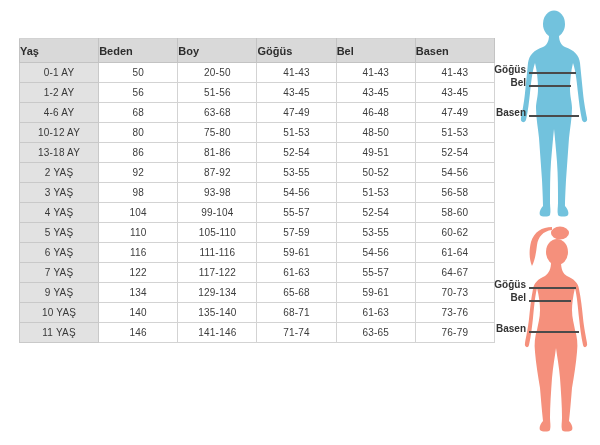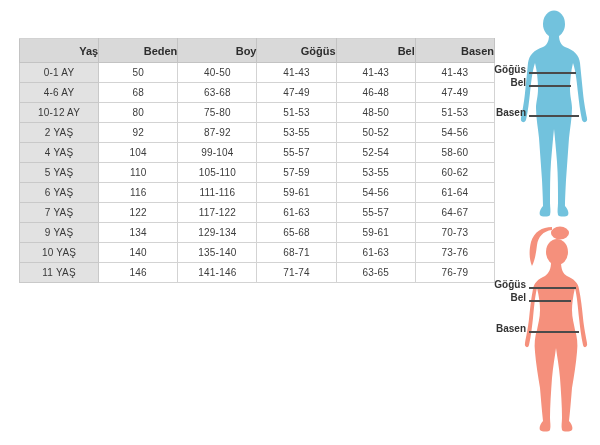--- a/index.html
+++ b/index.html
@@ -10,21 +10,21 @@
   }
   
   .table-wrap{ position:absolute; left:19px; top:38px; }
   table.size-table{
     border-collapse:collapse; table-layout:fixed; width:476px;
     font-family:"Liberation Sans", sans-serif;
   }
   table.size-table th{
     height:24px; background:#d9d9d9;
     font-size:11px; font-weight:bold; color:#2d2d2d;
-    text-align:right; vertical-align:middle;
+    text-align:left; vertical-align:middle;
     border:1px solid #c3c3c3; border-top:1px solid #d2d2d2;
   }
   table.size-table td{
     height:20px; background:#ffffff;
     font-size:10px; color:#3c3c3c; letter-spacing:.2px;
     text-align:center; vertical-align:middle;
     border:1px solid #d3d3d3;
   }
   table.size-table td.rowlabel{
     background:#e2e2e2; border-color:#c9c9c9; color:#383838;
@@ -58,48 +58,72 @@
             <th>Boy</th>
             <th>Göğüs</th>
             <th>Bel</th>
             <th>Basen</th>
           </tr>
       </thead>
       <tbody id="table-body">
           <tr>
             <td class="rowlabel">0-1 AY</td>
             <td>50</td>
-            <td>40-50</td>
+            <td>20-50</td>
             <td>41-43</td>
             <td>41-43</td>
             <td>41-43</td>
+          </tr>
+          <tr>
+            <td class="rowlabel">1-2 AY</td>
+            <td>56</td>
+            <td>51-56</td>
+            <td>43-45</td>
+            <td>43-45</td>
+            <td>43-45</td>
           </tr>
           <tr>
             <td class="rowlabel">4-6 AY</td>
             <td>68</td>
             <td>63-68</td>
             <td>47-49</td>
             <td>46-48</td>
             <td>47-49</td>
           </tr>
           <tr>
             <td class="rowlabel">10-12 AY</td>
             <td>80</td>
             <td>75-80</td>
             <td>51-53</td>
             <td>48-50</td>
             <td>51-53</td>
           </tr>
           <tr>
+            <td class="rowlabel">13-18 AY</td>
+            <td>86</td>
+            <td>81-86</td>
+            <td>52-54</td>
+            <td>49-51</td>
+            <td>52-54</td>
+          </tr>
+          <tr>
             <td class="rowlabel">2 YAŞ</td>
             <td>92</td>
             <td>87-92</td>
             <td>53-55</td>
             <td>50-52</td>
             <td>54-56</td>
+          </tr>
+          <tr>
+            <td class="rowlabel">3 YAŞ</td>
+            <td>98</td>
+            <td>93-98</td>
+            <td>54-56</td>
+            <td>51-53</td>
+            <td>56-58</td>
           </tr>
           <tr>
             <td class="rowlabel">4 YAŞ</td>
             <td>104</td>
             <td>99-104</td>
             <td>55-57</td>
             <td>52-54</td>
             <td>58-60</td>
           </tr>
           <tr>

